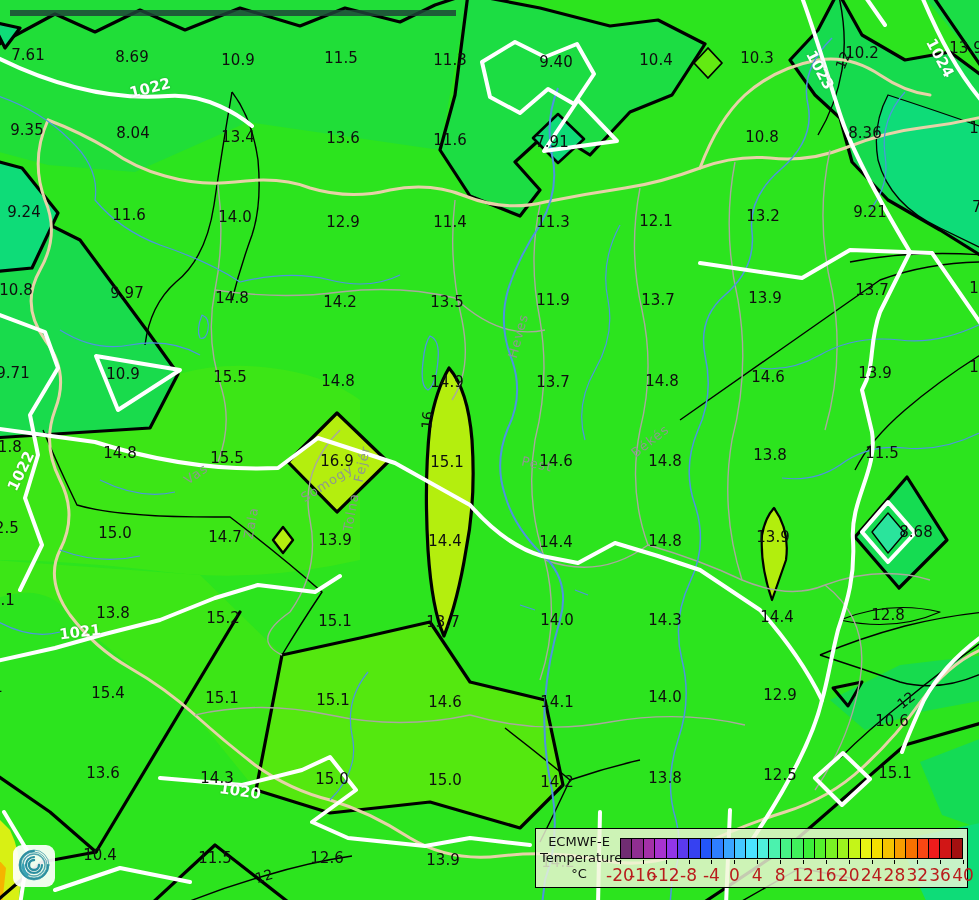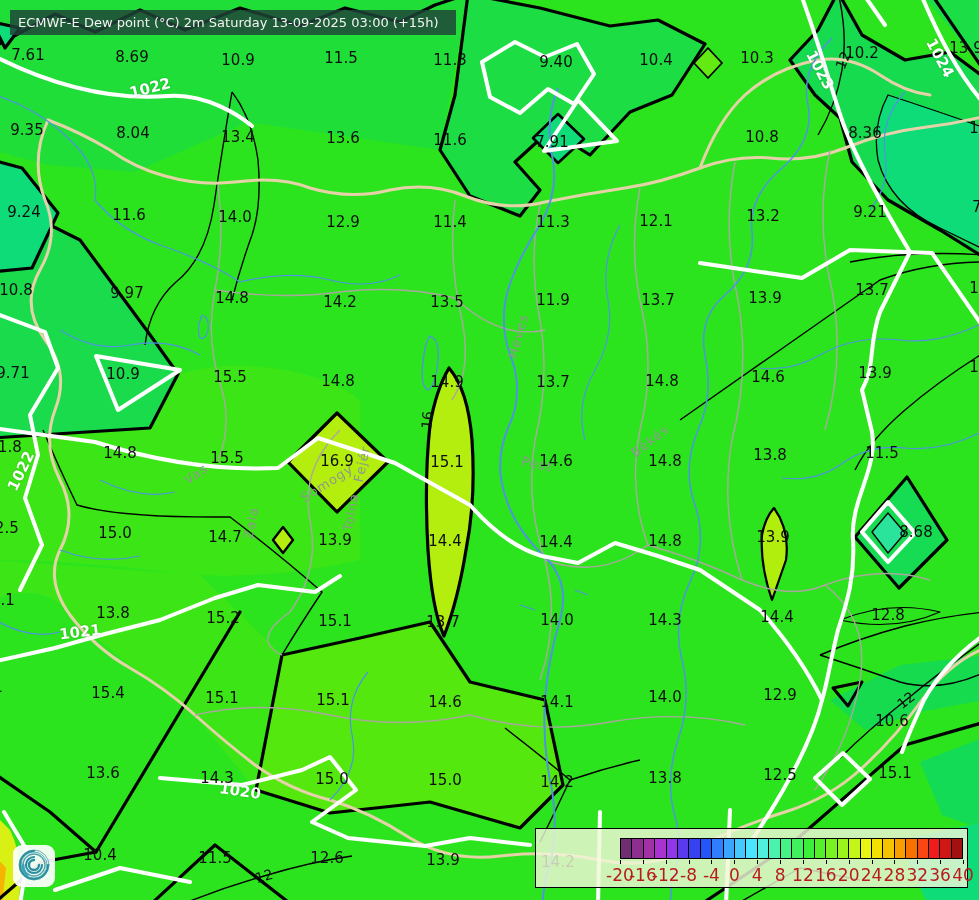--- a/index.html
+++ b/index.html
@@ -277,24 +277,28 @@
       <div class="cname" style="left: 650px; top: 441px; transform: translate(-50%, -50%) rotate(-38deg);">Békés</div>
       <div class="cname" style="left: 537px; top: 464px; transform: translate(-50%, -50%) rotate(12deg);">Pest</div>
       <div class="cname" style="left: 196px; top: 474px; transform: translate(-50%, -50%) rotate(-35deg);">Vas</div>
       <div class="cname" style="left: 251px; top: 523px; transform: translate(-50%, -50%) rotate(-80deg);">Zala</div>
       <div class="cname" style="left: 327px; top: 483px; transform: translate(-50%, -50%) rotate(-32deg);">Somogy</div>
       <div class="cname" style="left: 362px; top: 464px; transform: translate(-50%, -50%) rotate(-78deg);">Fejér</div>
       <div class="cname" style="left: 351px; top: 512px; transform: translate(-50%, -50%) rotate(-80deg);">Tolna</div>
     </div>
 
   <div id="header">
-    <div class="hline">ECMWF-E Dew point (°C) 2m Saturday 13-09-2025 03:00 (+15h)</div>
   </div>
 
   <div id="legend">
+    <div class="ltitle">
+      <div>ECMWF-E</div>
+      <div>Temperature</div>
+      <div>°C</div>
+    </div>
     <div id="colorbar">
         <div class="cell" style="background: rgb(112, 45, 114);"></div>
         <div class="cell" style="background: rgb(143, 46, 145);"></div>
         <div class="cell" style="background: rgb(164, 48, 168);"></div>
         <div class="cell" style="background: rgb(168, 51, 208);"></div>
         <div class="cell" style="background: rgb(145, 54, 232);"></div>
         <div class="cell" style="background: rgb(91, 58, 237);"></div>
         <div class="cell" style="background: rgb(54, 65, 241);"></div>
         <div class="cell" style="background: rgb(35, 86, 250);"></div>
         <div class="cell" style="background: rgb(46, 126, 255);"></div>

